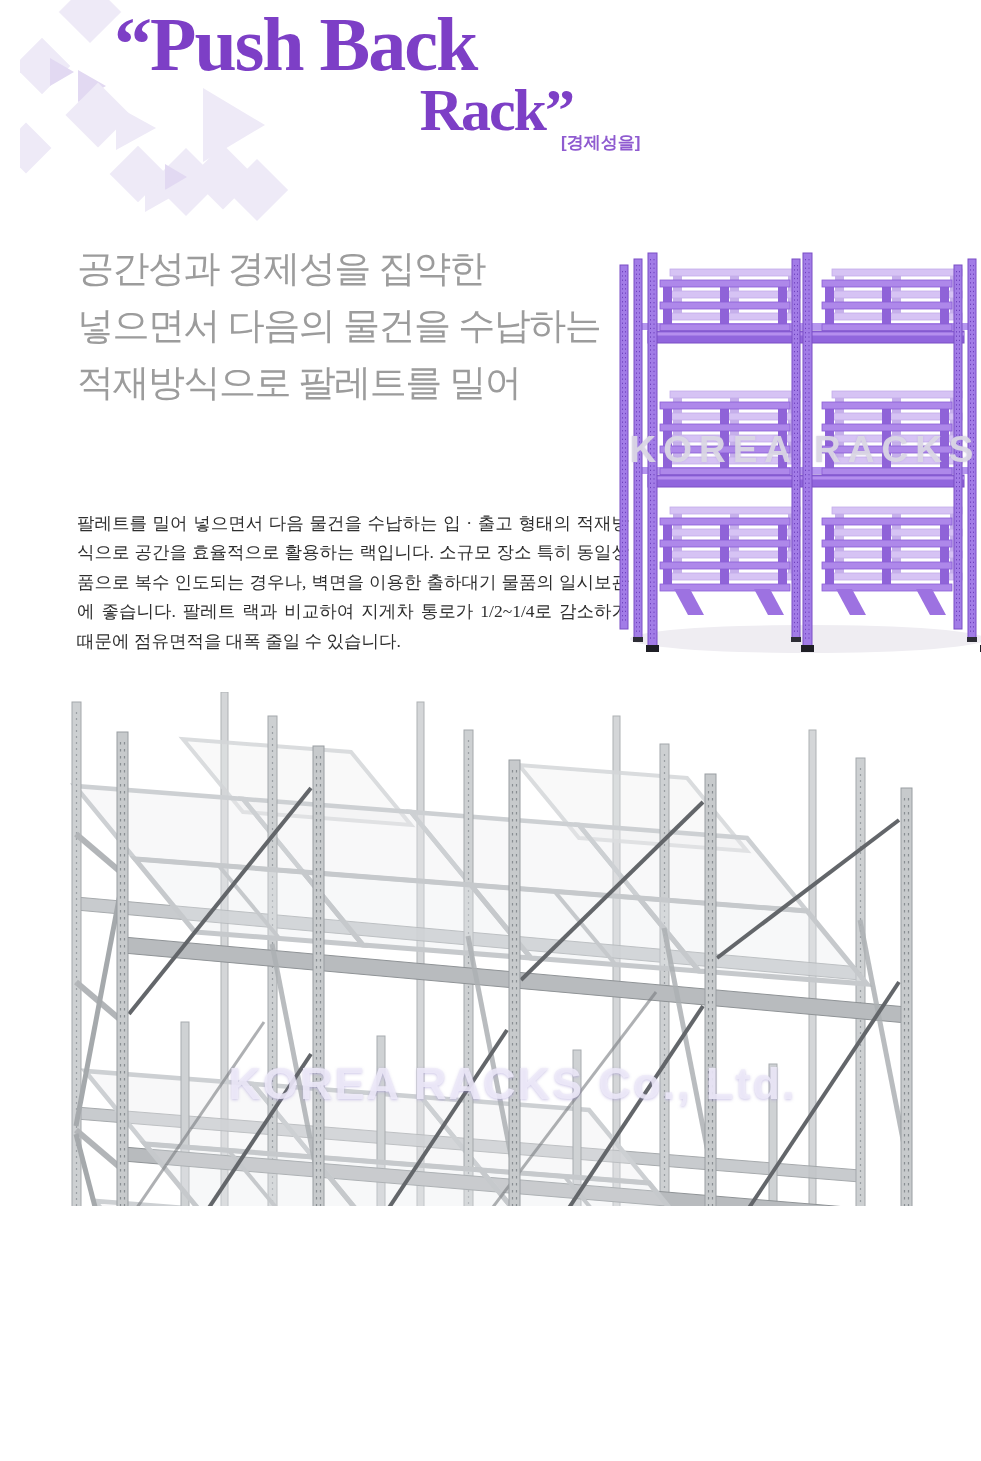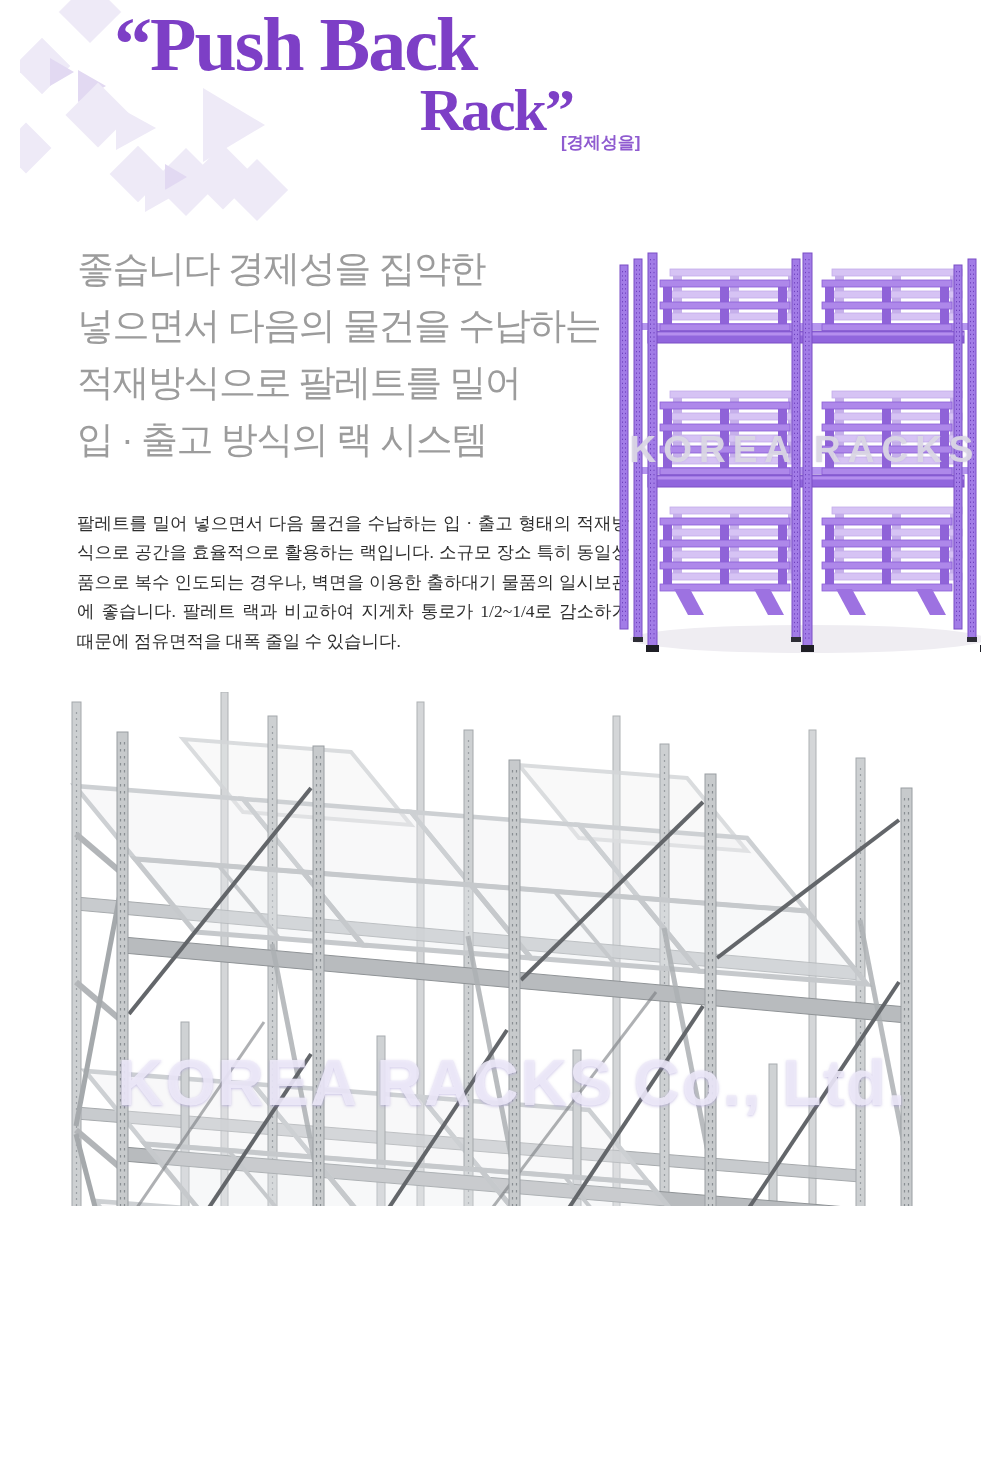--- a/index.html
+++ b/index.html
@@ -22,21 +22,21 @@
   .body-text{position:absolute;left:57px;top:509px;width:552px;margin:0;
              font-family:"Liberation Serif",serif;font-size:17.5px;line-height:29.4px;
              color:#2e2e2e;text-align:justify;}
   
   .fig-purple{position:absolute;left:588px;top:243px;width:394px;height:415px;}
   .fig-gray{position:absolute;left:25px;top:692px;width:935px;height:769px;}
   .fig-purple svg,.fig-gray svg{position:absolute;left:0;top:0;}
   .wm{position:absolute;font-weight:700;white-space:nowrap;pointer-events:none;}
   .wm-purple{left:50%;top:186px;transform:translateX(-50%);font-size:37px;letter-spacing:7px;
              color:rgba(219,216,228,0.92);text-shadow:0 0 2px rgba(160,140,210,0.40);}
-  .wm-gray{left:50%;top:354px;transform:translateX(-50%);font-size:64px;letter-spacing:2px;
+  .wm-gray{left:50%;top:366px;transform:translateX(-50%);font-size:45px;letter-spacing:2px;
            color:rgba(238,235,249,0.85);text-shadow:0 1px 3px rgba(160,145,210,0.50);}
 </style>
 </head>
 <body>
 
 <div class="page">
 
   <div class="deco">
     <div class="diamond" style="left:48px;top:-10px;width:44px;height:44px;background:#eeeaf7;"></div>
     <div class="diamond" style="left:2px;top:46px;width:40px;height:40px;background:#eeeaf7;"></div>
@@ -52,24 +52,23 @@
     <div class="diamond" style="left:-12px;top:130px;width:36px;height:36px;background:#eeeaf7;"></div>
     <div class="tri" style="left:125px;top:178px;border-top:17px solid transparent;border-bottom:17px solid transparent;border-left:30px solid #eeeaf7;"></div>
     <div class="diamond" style="left:215px;top:168px;width:44px;height:44px;background:#eeeaf7;"></div>
   </div>
 
   <div class="title-l1">“Push Back</div>
   <div class="title-l2">Rack”</div>
   <div class="subtitle">[경제성을]</div>
 
   <div class="heading">
-    <div>좋습니다 경제성을 집약한</div>
+    <div>공간성과 경제성을 집약한</div>
     <div>넣으면서 다음의 물건을 수납하는</div>
     <div>적재방식으로 팔레트를 밀어</div>
-    <div>입 · 출고 방식의 랙 시스템</div>
   </div>
 
   <p class="body-text">팔레트를 밀어 넣으면서 다음 물건을 수납하는 입 · 출고 형태의 적재방식으로 공간을 효율적으로 활용하는 랙입니다. 소규모 장소 특히 동일상품으로 복수 인도되는 경우나, 벽면을 이용한 출하대기 물품의 일시보관에 좋습니다. 팔레트 랙과 비교하여 지게차 통로가 1/2~1/4로 감소하기 때문에 점유면적을 대폭 줄일 수 있습니다.</p>
 
   <div class="fig-purple">
     <svg width="394" height="415" viewBox="0 0 394 415" xmlns="http://www.w3.org/2000/svg">
       <defs>
         <g id="pstack3">
           <rect x="3" y="7" width="9" height="15" fill="#8f63d8"></rect>
             <rect x="60" y="7" width="9" height="15" fill="#8f63d8"></rect>

